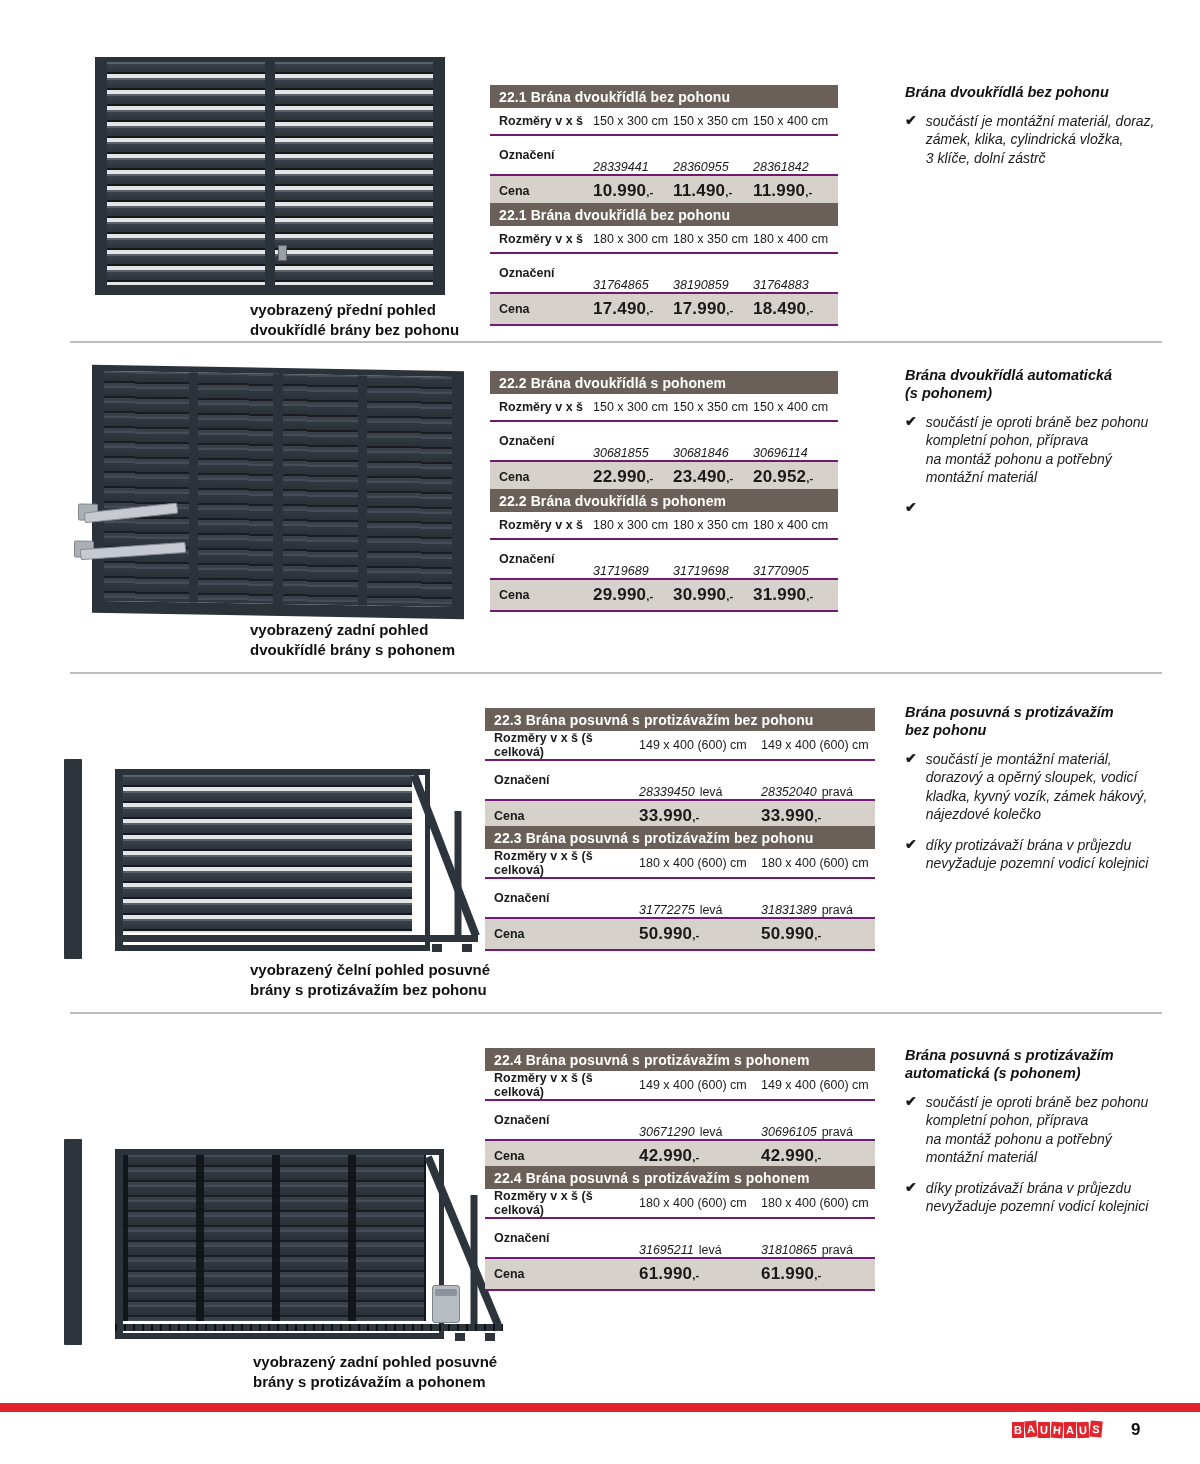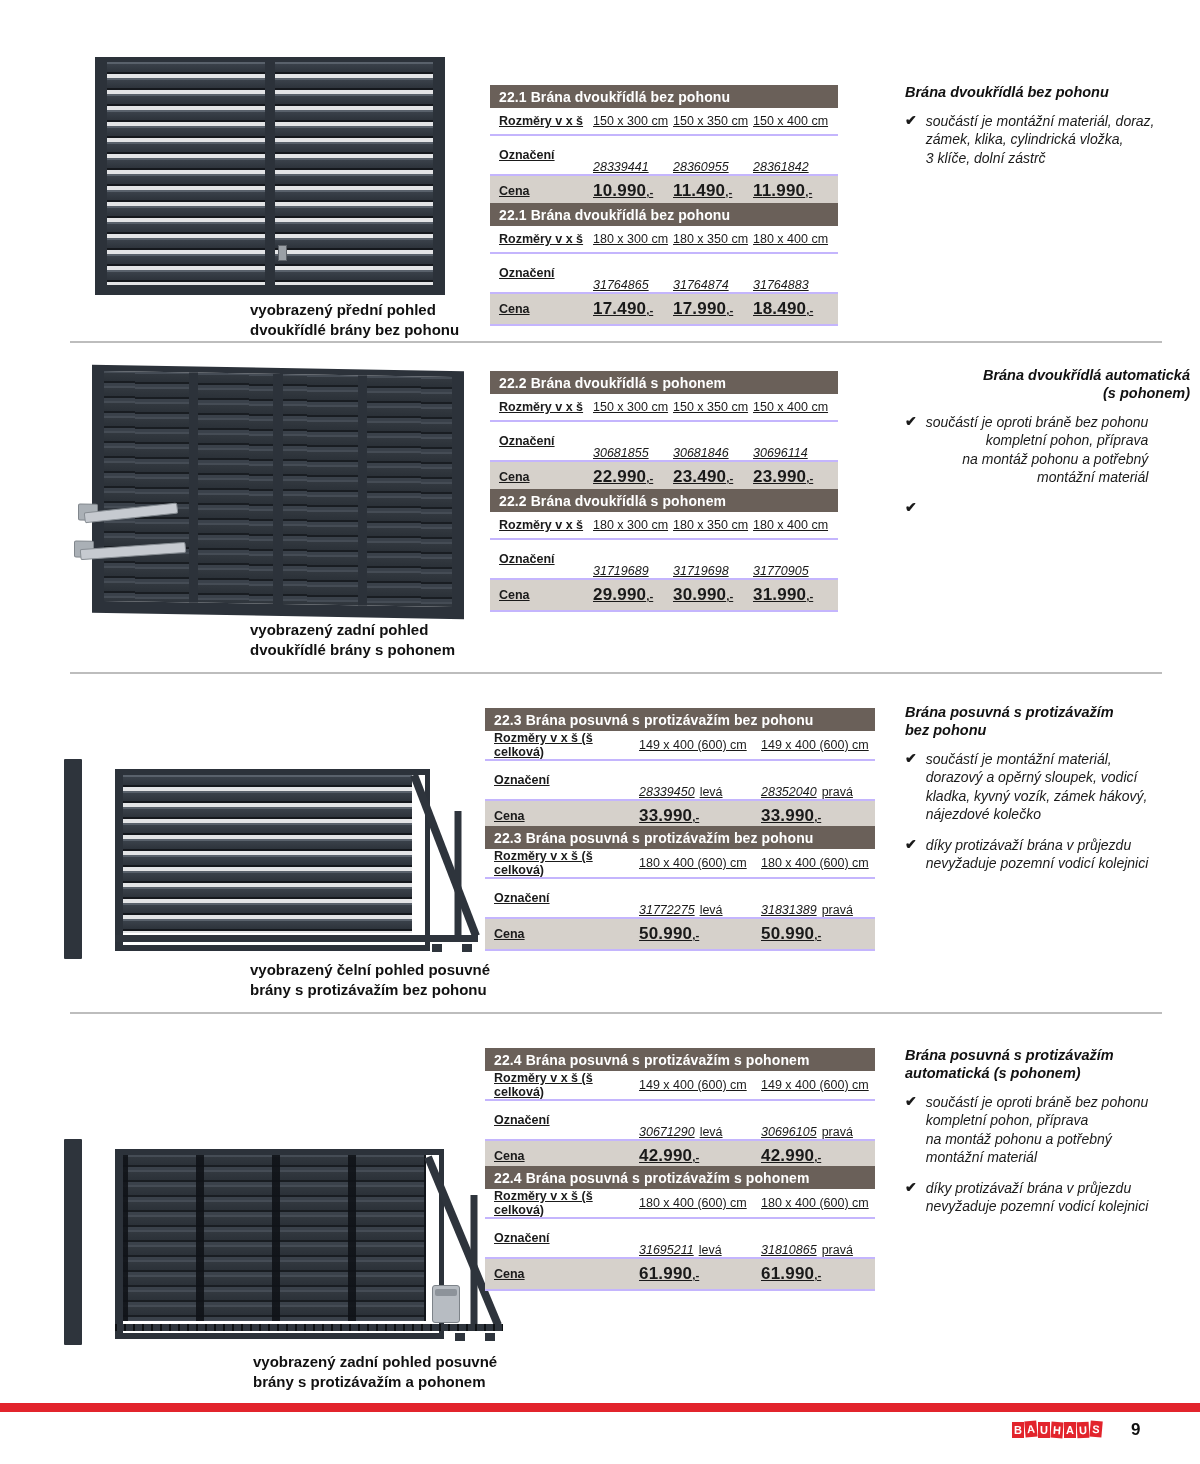--- a/index.html
+++ b/index.html
@@ -10,21 +10,21 @@
   .abs{position:absolute;}
 
   
   .tablebox{position:absolute;}
   .pt-header{
     background:#6a6059;color:#ffffff;font-weight:bold;font-size:14px;
     padding:4px 9px 3px 9px;letter-spacing:.1px;
   }
   .pt-row{
     display:grid;align-items:center;min-height:26px;
-    border-bottom:2px solid #c4b5fd;font-size:12.5px;padding:0 0 0 9px;text-decoration:underline;
+    border-bottom:2px solid #701a75;font-size:12.5px;padding:0 0 0 9px;
   }
   .c3{grid-template-columns:94px 80px 80px 1fr;}
   .c2{grid-template-columns:145px 122px 1fr;}
   .lbl{font-weight:bold;}
   .r-code .val{font-style:italic;margin-top:24px;}
   .side{font-style:normal;margin-left:5px;}
   .r-price{background:#d6d1cb;min-height:30px;}
   .price b{font-size:17px;font-weight:bold;letter-spacing:.2px;}
   .price .sfx{font-size:11.5px;font-weight:bold;font-style:normal;}
 
@@ -128,21 +128,21 @@
   <div class="pt-header">22.1 Brána dvoukřídlá bez pohonu</div>
   <div class="pt-row c3">
     <span class="lbl">Rozměry v x š</span>
     <span class="val">180 x 300 cm</span>
     <span class="val">180 x 350 cm</span>
     <span class="val">180 x 400 cm</span>
   </div>
   <div class="pt-row c3 r-code">
     <span class="lbl">Označení</span>
     <span class="val">31764865</span>
-    <span class="val">31764874</span>
+    <span class="val">38190859</span>
     <span class="val">31764883</span>
   </div>
   <div class="pt-row c3 r-price">
     <span class="lbl">Cena</span>
     <span class="price"><b>17.490</b><i class="sfx">,-</i></span>
     <span class="price"><b>17.990</b><i class="sfx">,-</i></span>
     <span class="price"><b>18.490</b><i class="sfx">,-</i></span>
   </div>
 </div>
 
@@ -183,21 +183,21 @@
   <div class="pt-row c3 r-code">
     <span class="lbl">Označení</span>
     <span class="val">30681855</span>
     <span class="val">30681846</span>
     <span class="val">30696114</span>
   </div>
   <div class="pt-row c3 r-price">
     <span class="lbl">Cena</span>
     <span class="price"><b>22.990</b><i class="sfx">,-</i></span>
     <span class="price"><b>23.490</b><i class="sfx">,-</i></span>
-    <span class="price"><b>23.990</b><i class="sfx">,-</i></span>
+    <span class="price"><b>20.952</b><i class="sfx">,-</i></span>
   </div>
 </div>
 
 <div class="tablebox" style="left:490px;top:489px;width:348px;">
   <div class="pt-header">22.2 Brána dvoukřídlá s pohonem</div>
   <div class="pt-row c3">
     <span class="lbl">Rozměry v x š</span>
     <span class="val">180 x 300 cm</span>
     <span class="val">180 x 350 cm</span>
     <span class="val">180 x 400 cm</span>
@@ -209,21 +209,21 @@
     <span class="val">31770905</span>
   </div>
   <div class="pt-row c3 r-price">
     <span class="lbl">Cena</span>
     <span class="price"><b>29.990</b><i class="sfx">,-</i></span>
     <span class="price"><b>30.990</b><i class="sfx">,-</i></span>
     <span class="price"><b>31.990</b><i class="sfx">,-</i></span>
   </div>
 </div>
 
-<div class="info" style="top:366px;text-align:right;">
+<div class="info" style="top:366px;">
   <div class="info-title">Brána dvoukřídlá automatická
 (s pohonem)</div>
   <div class="bullet">
     <span class="check">✔</span>
     <span class="btext">součástí je oproti bráně bez pohonu
 kompletní pohon, příprava
 na montáž pohonu a potřebný
 montážní materiál</span>
   </div>
   <div class="bullet">

